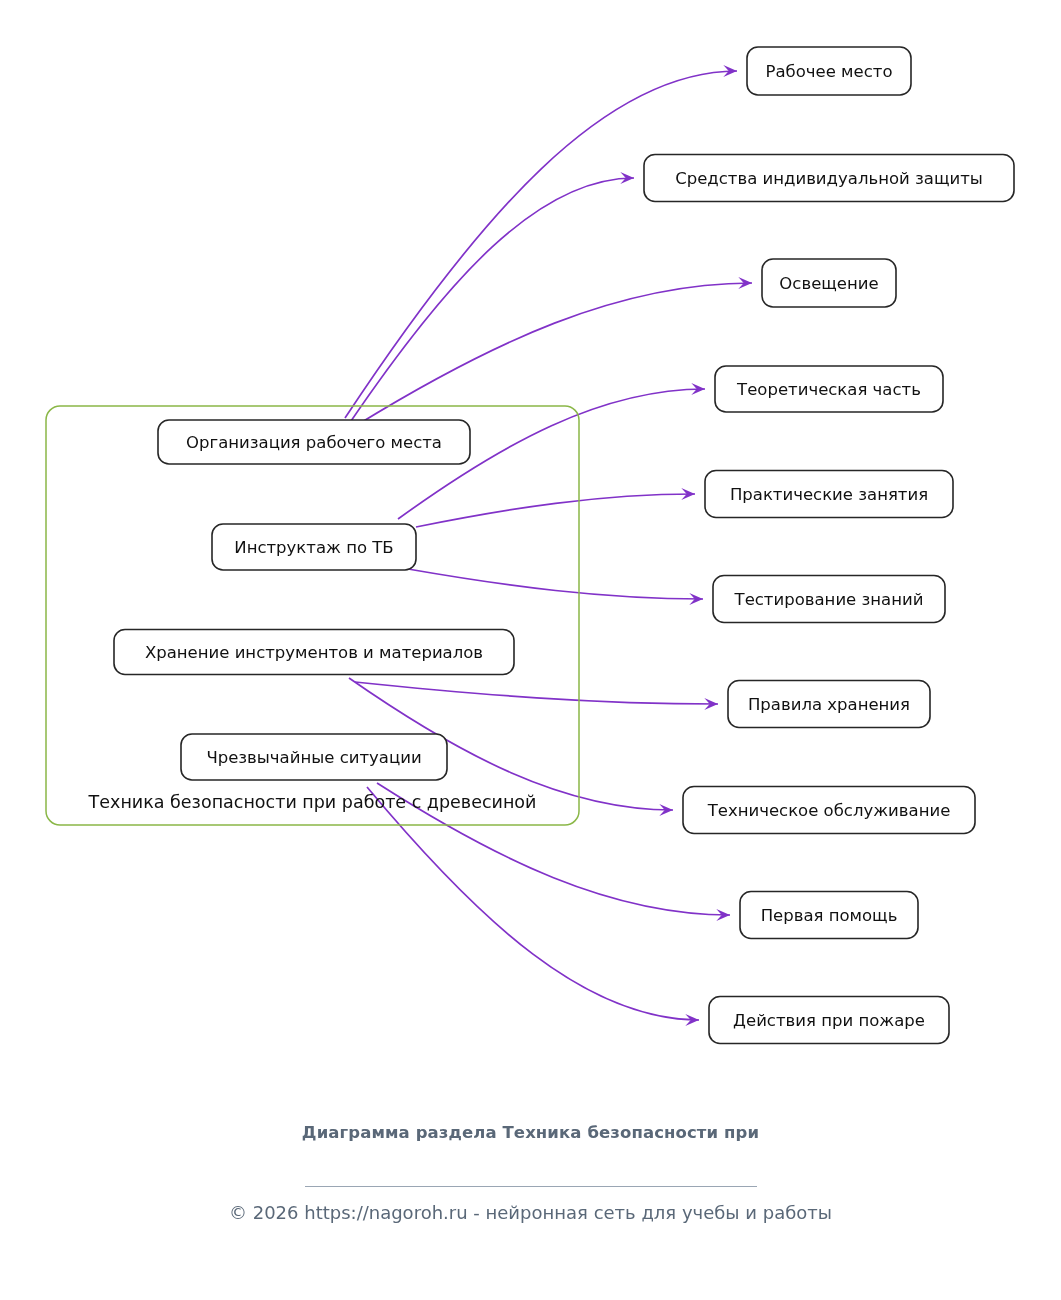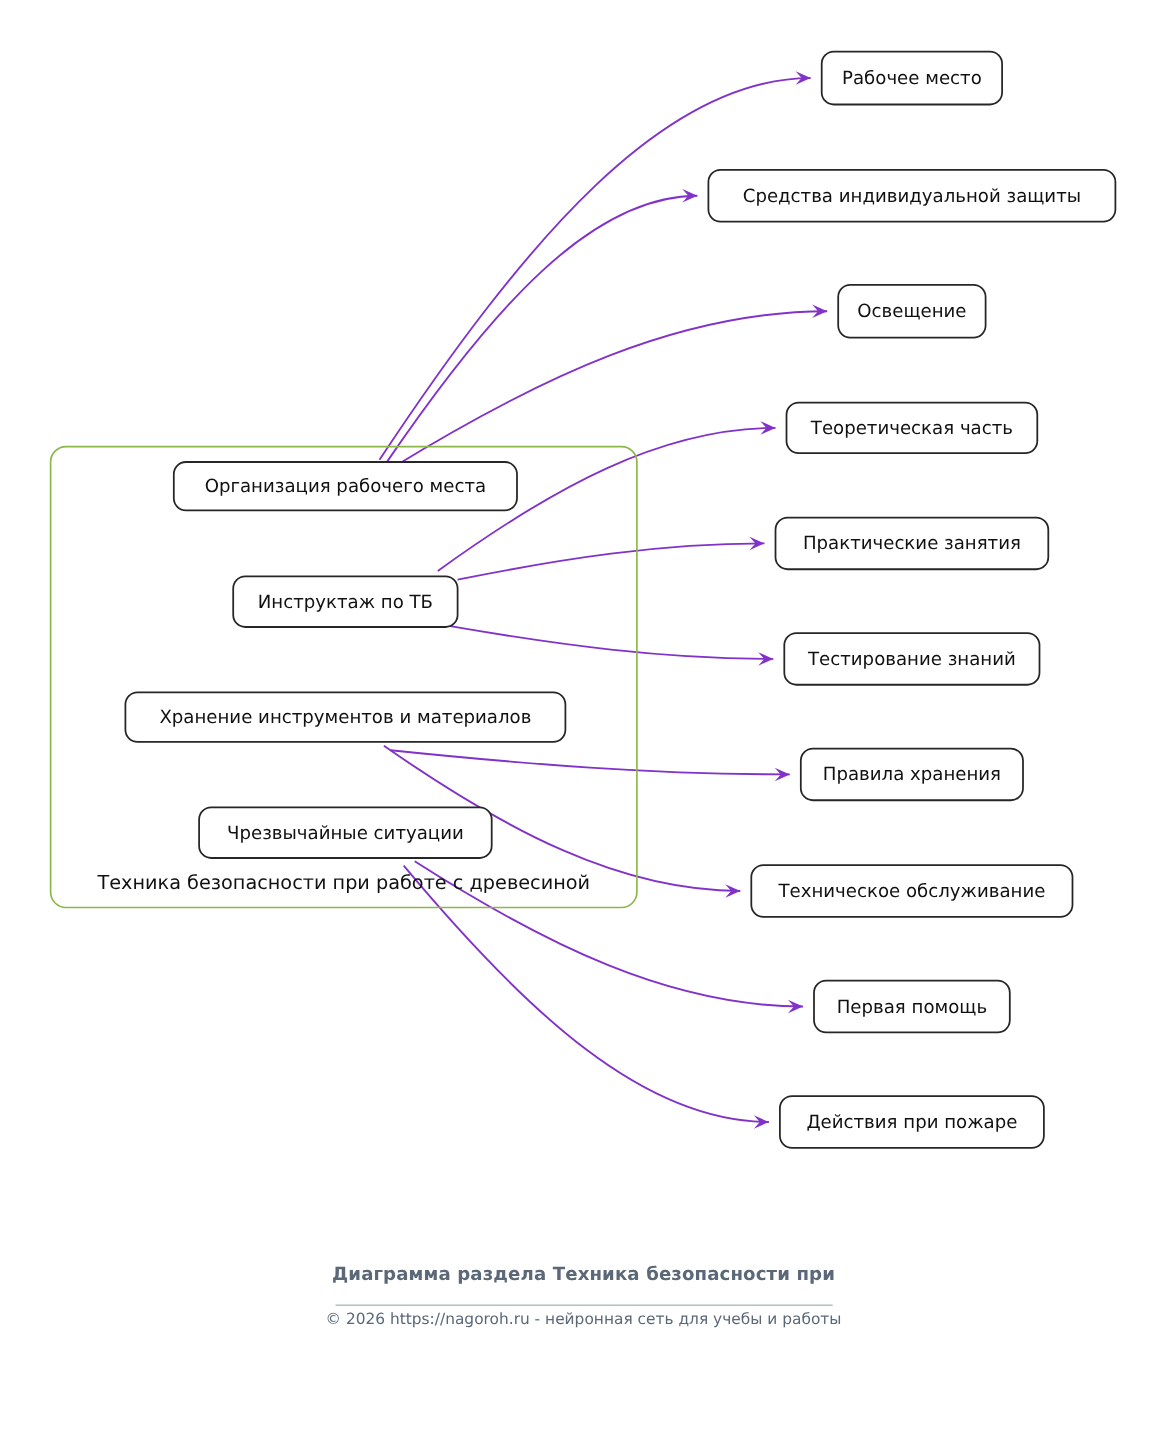--- a/index.html
+++ b/index.html
@@ -59,21 +59,20 @@
     stroke-width: 1.7;
   }
   .arrow-head {
     fill: #8132c8;
   }
   .footer {
     position: absolute;
     left: 0;
     width: 1061px;
     text-align: center;
-    margin-top: 26px;
   }
   #footer-title {
     top: 1122px;
     font-family: "DejaVu Sans", "Liberation Sans", sans-serif;
     font-size: 16.5px;
     font-weight: bold;
     color: #5a6878;
     line-height: 1.35;
     letter-spacing: 0.1px;
   }
@@ -83,23 +82,23 @@
   #footer-divider {
     position: absolute;
     top: 1186px;
     left: 50%;
     transform: translateX(-50%);
     width: 452px;
     height: 0;
     border-top: 1.4px solid #9aa6b4;
   }
   #footer-copyright {
-    top: 1166px;
+    top: 1202px;
     font-family: "DejaVu Sans", "Liberation Sans", sans-serif;
-    font-size: 14px;
+    font-size: 18px;
     color: #5a6878;
   }
 </style>
 </head>
 <body>
 
 <div id="canvas">
   <svg class="diagram-svg" id="diagram-svg" viewBox="0 0 1061 1300" xmlns="http://www.w3.org/2000/svg">
     <g id="edges-layer">
         <path d="M 345 418 C 478.28 216.74 603.72 71 737 71" class="edge-path" stroke="#8132c8"></path>

